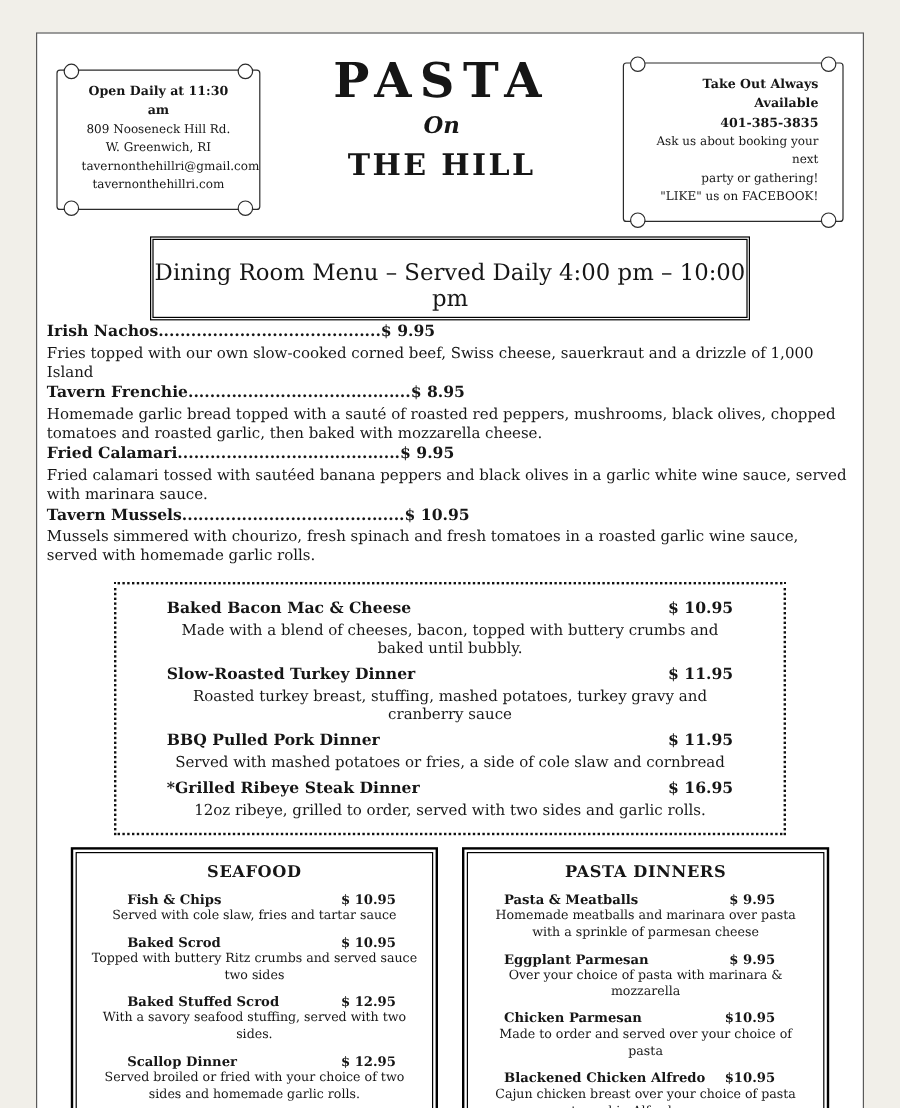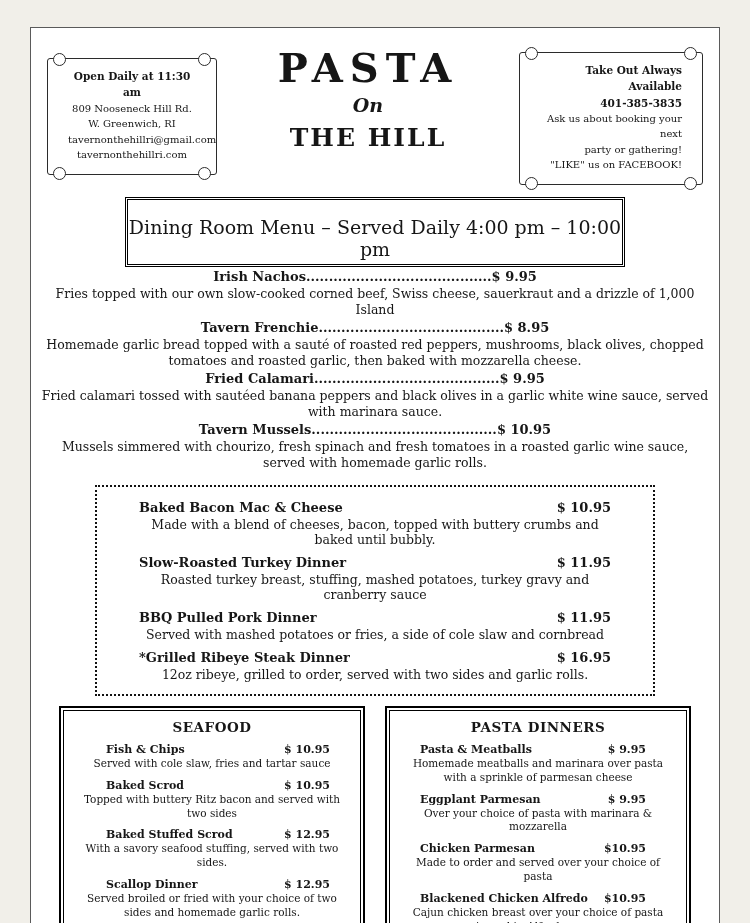--- a/index.html
+++ b/index.html
@@ -39,21 +39,21 @@
   .title-on   { font-size: 19px; font-weight: bold; font-style: italic; margin-top: 3px; }
   .title-sub  { font-size: 25px; font-weight: bold; letter-spacing: 2px; margin-top: 7px; }
 
   .banner {
     width: 500px; margin: 12px auto 2px; border: 3px double #000;
     text-align: center; font-size: 19px; padding: 16px 0 4px; box-sizing: border-box;
   }
 
   
   .appetizers { padding: 0 8px; }
-  .app-item { text-align: center; margin-top: 1px; }
+  .app-item { margin-top: 1px; }
   .app-line { font-weight: bold; font-size: 13px; }
   .app-desc { font-size: 12.5px; line-height: 1.32; margin-top: 2px; }
 
   
   .dotted-box {
     width: 560px; margin: 13px auto 0; border: 2px dotted #111;
     padding: 5px 42px 12px; box-sizing: border-box;
   }
   .dbox-item { margin-top: 8px; }
   .dbox-row { display: flex; justify-content: space-between; font-weight: bold; font-size: 13px; }
@@ -182,21 +182,21 @@
             <span>$ 10.95</span>
           </div>
           <div class="col-desc">Served with cole slaw, fries and tartar sauce</div>
         </div>
 
         <div class="col-item">
           <div class="col-row">
             <span>Baked Scrod</span>
             <span>$ 10.95</span>
           </div>
-          <div class="col-desc">Topped with buttery Ritz bacon and served with two sides</div>
+          <div class="col-desc">Topped with buttery Ritz crumbs and served sauce two sides</div>
         </div>
 
         <div class="col-item">
           <div class="col-row">
             <span>Baked Stuffed Scrod</span>
             <span>$ 12.95</span>
           </div>
           <div class="col-desc">With a savory seafood stuffing, served with two sides.</div>
         </div>
 

